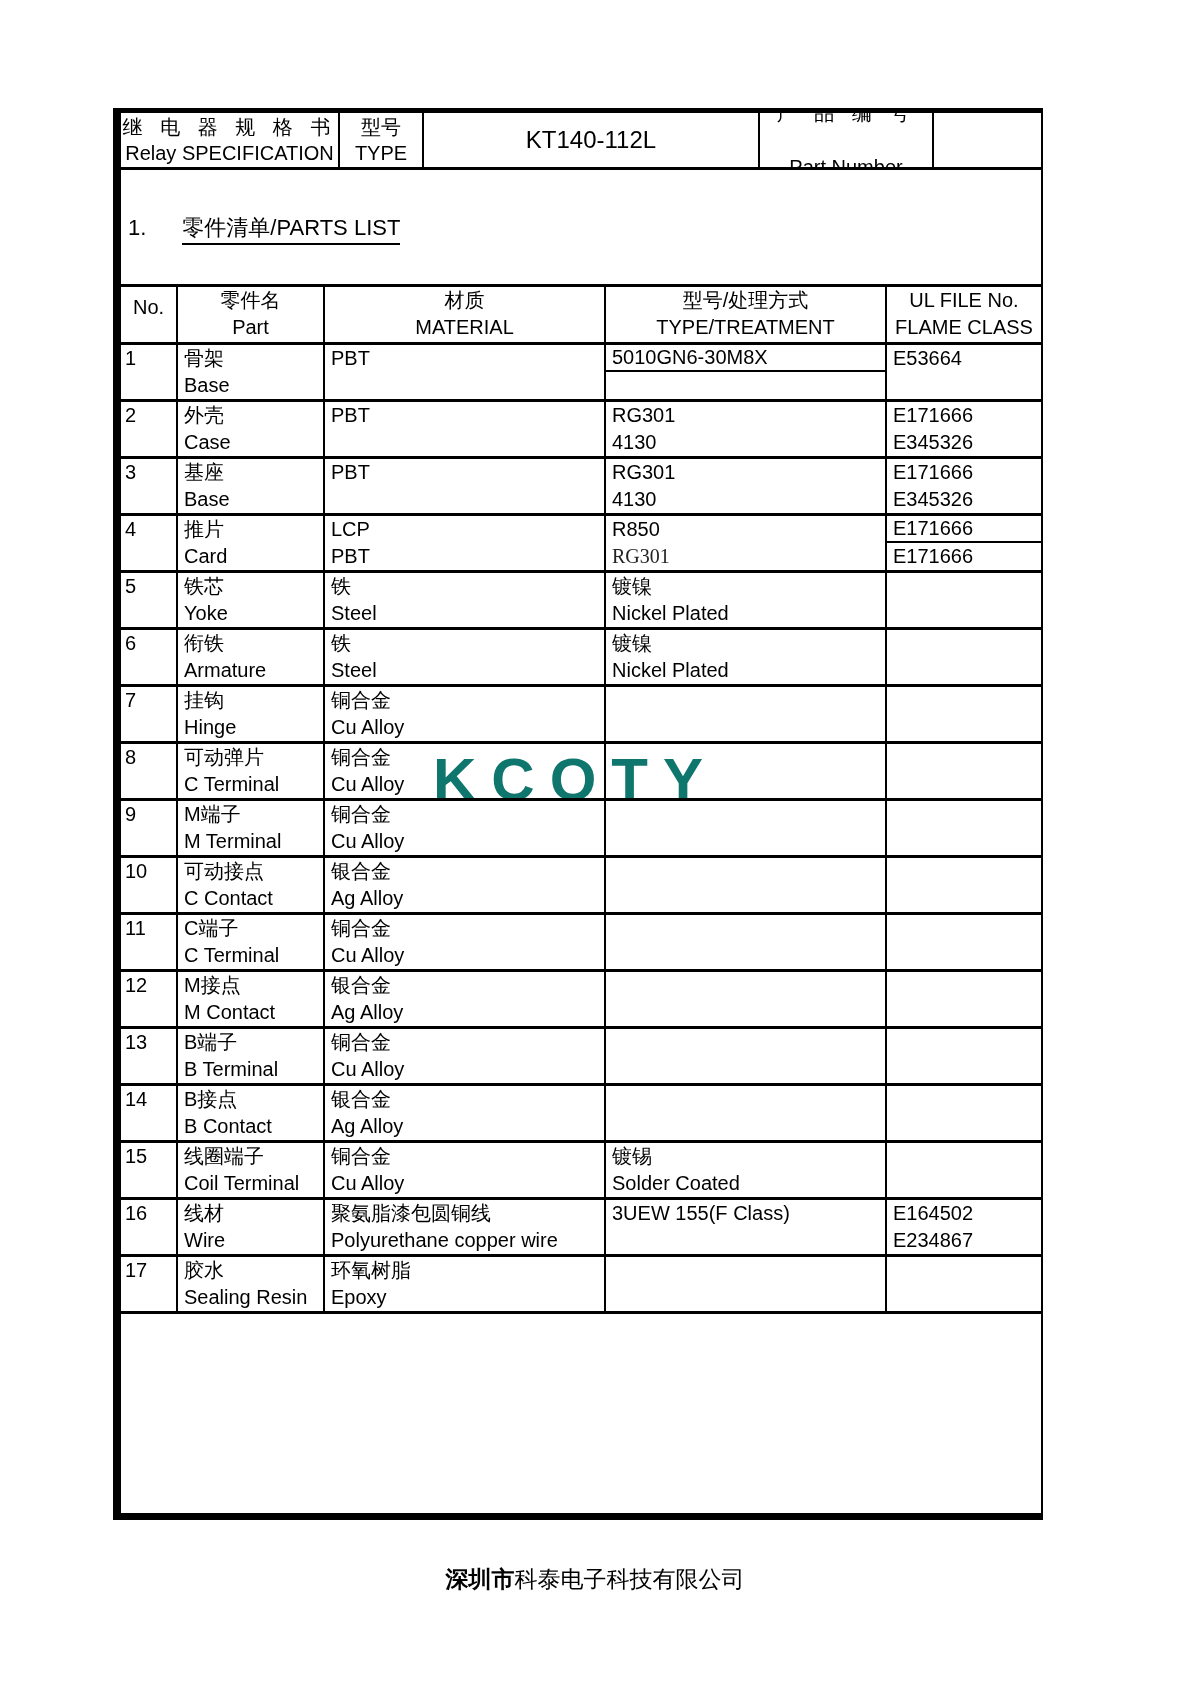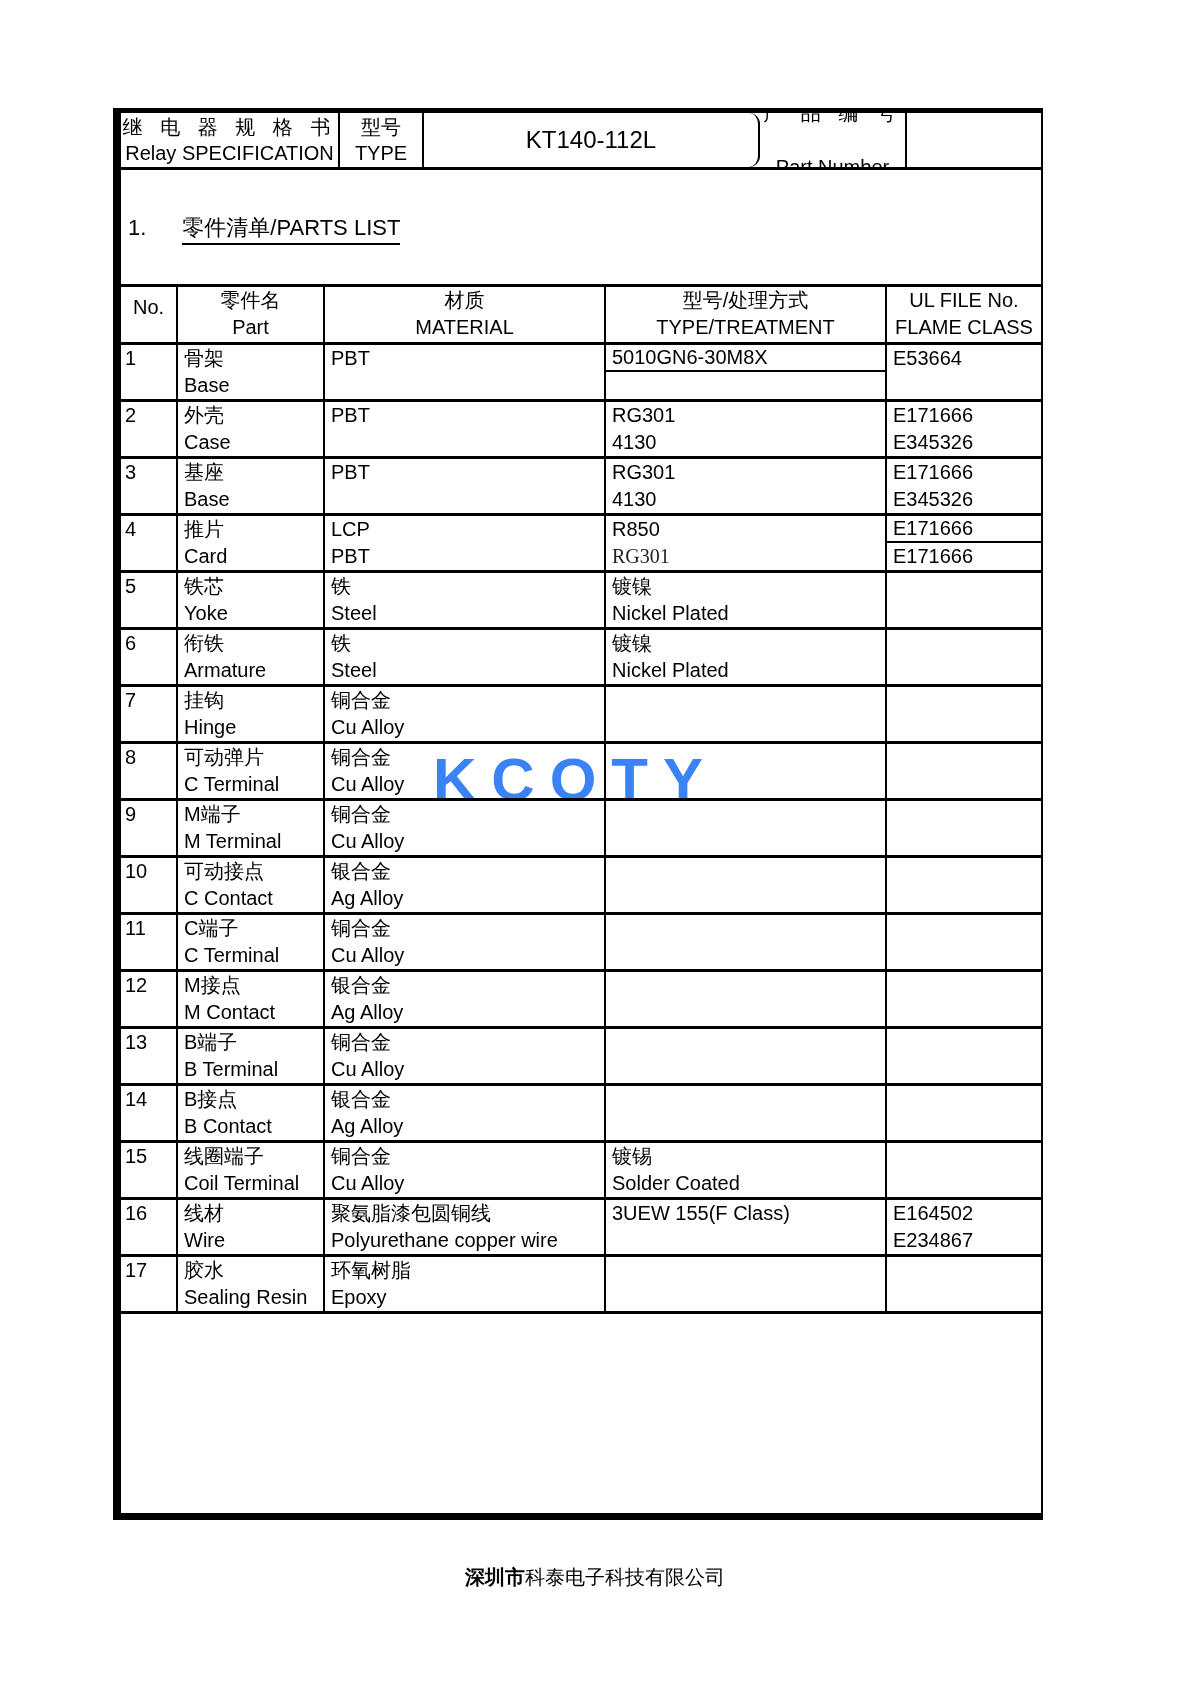--- a/index.html
+++ b/index.html
@@ -24,22 +24,22 @@
 
   
   .doc-header { display:flex; height:57px; border-bottom:3px solid #000; box-sizing:border-box; }
   .doc-header .cell {
     box-sizing:border-box; border-right:2px solid #000;
     display:flex; flex-direction:column; justify-content:center; align-items:center;
     overflow:hidden;
   }
   .cell.c1 { width:219px; }
   .cell.c2 { width:84px; }
-  .cell.c3 { width:336px;border-radius:11px; }
-  .cell.c4 { width:147px;gap:28px; }
+  .cell.c3 { width:336px; }
+  .cell.c4 { width:174px;gap:28px; }
   .cell.c5 { flex:1; border-right:none; }
   .hdr-line { font-size:20px; line-height:26px; white-space:nowrap; }
   .hdr-line.spread { letter-spacing:6px; }
   .type-value { font-size:24px; line-height:54px; white-space:nowrap; }
 
   
   .section-title { position:absolute; left:7px; top:100px; font-size:22px; display:flex; align-items:baseline; }
   .section-title .num { }
   .section-title .text { margin-left:36px; border-bottom:2px solid #000; padding-bottom:0; }
 
@@ -60,29 +60,29 @@
 
   .hl { height:27px; line-height:27px; text-align:center; font-size:20px; white-space:nowrap; overflow:hidden; }
   .th-single { height:40px; display:flex; align-items:center; justify-content:center; font-size:20px; }
 
   .l { height:27px; line-height:27px; font-size:20px; padding-left:6px; white-space:nowrap; }
   .c-no .l { padding-left:4px; }
   .l.divider { height:25px; line-height:25px; border-bottom:2px solid #000; }
   .l.serif { font-family:"Liberation Serif","DejaVu Serif",serif; color:#222; }
 
   
-  .footer { position:absolute; left:0; top:1564px; width:1190px; text-align:center; font-size:20px; z-index:2; }
+  .footer { position:absolute; left:0; top:1564px; width:1190px; text-align:center; font-size:23px; z-index:2; }
   .footer .bold { font-weight:bold; }
 </style>
 </head>
 <body>
 
 <div class="page">
 
-  <div class="watermark" style="color: #3b82f6;">
+  <div class="watermark" style="color: #0f766e;">
     <div class="wm-en">KCOTY</div>
   </div>
 
   <div class="frame">
 
     <div class="doc-header">
       <div class="cell c1">
         <div class="hdr-line spread">继 电 器 规 格 书</div>
         <div class="hdr-line">Relay SPECIFICATION</div>
       </div>

